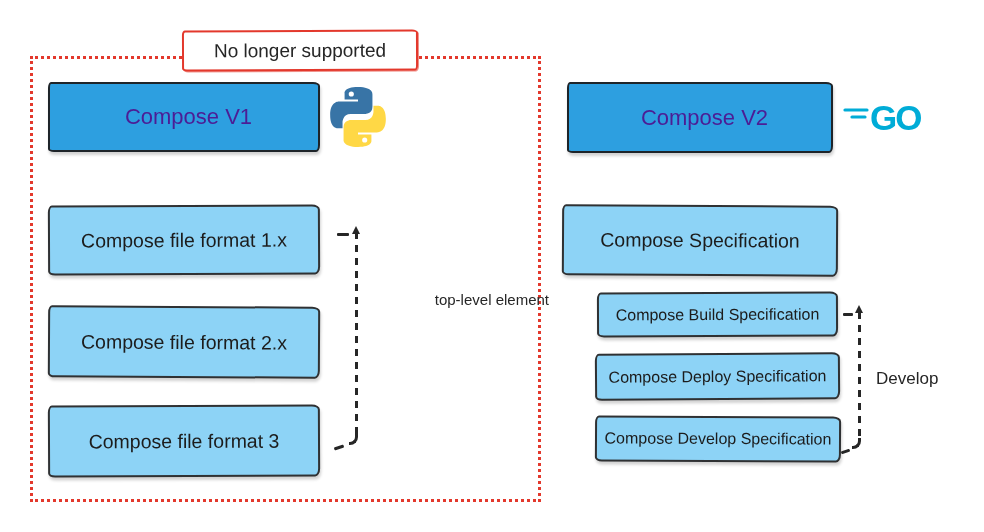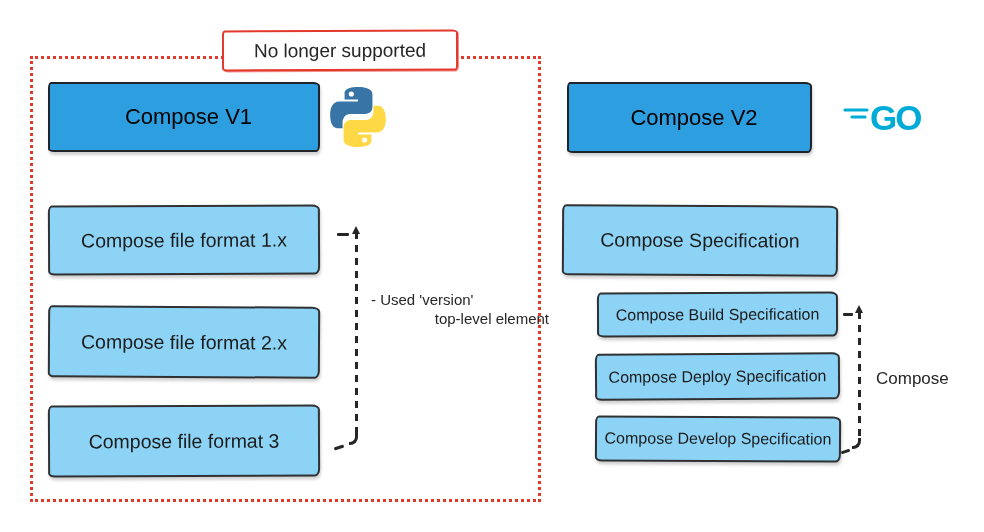--- a/index.html
+++ b/index.html
@@ -16,41 +16,41 @@
   .canvas{position:relative;width:984px;height:532px;background:#fff;overflow:hidden;}
 
   
   .dotted-region{position:absolute;left:30px;top:56px;width:511px;height:446px;
     border:3px dotted var(--red);z-index:1;}
 
   
   .banner{position:absolute;left:182px;top:30px;width:236px;height:41px;background:#fff;
     border:2px solid var(--red);box-shadow:1px 1px 0 0 rgba(227,56,44,.55);
     border-radius:3px 6px 3px 5px/5px 3px 6px 3px;
-    display:flex;align-items:center;justify-content:center;font-size:19px;z-index:3;transform:rotate(-.2deg);margin-left:40px;}
+    display:flex;align-items:center;justify-content:center;font-size:19px;z-index:3;transform:rotate(-.2deg);}
 
   
   .box{position:absolute;display:flex;align-items:center;justify-content:center;z-index:2;
     background:var(--light-blue);border:2px solid #2f3133;color:#1c1c1c;
     border-radius:4px 8px 5px 7px/7px 5px 8px 4px;
     box-shadow:1px 3px 3px rgba(0,0,0,.18);}
-  .hdr{background:var(--header-blue);color:#000000;font-size:22px;border:2.5px solid #1e2429;
+  .hdr{background:var(--header-blue);color:#4c1d95;font-size:22px;border:2.5px solid #1e2429;
     border-radius:3px 7px 4px 6px/6px 4px 7px 3px;padding-left:9px;}
   .big{font-size:19.5px;}
   .small{font-size:16px;}
   .r1{transform:rotate(-.25deg);} .r2{transform:rotate(.3deg);} .r3{transform:rotate(-.4deg);}
 
   
   .v1-header{left:48px;top:82px;width:272px;height:70px;}
   .fmt3{left:48px;top:205px;width:272px;height:70px;}
   .fmt2{left:48px;top:306px;width:272px;height:72px;}
   .fmt1{left:48px;top:405px;width:272px;height:72px;}
 
   
-  .v2-header{left:567px;top:82px;width:245px;height:71px;}
+  .v2-header{left:567px;top:82px;width:266px;height:71px;}
   .spec{left:562px;top:205px;width:276px;height:71px;}
   .build{left:597px;top:292px;width:241px;height:45px;}
   .deploy{left:595px;top:353px;width:245px;height:47px;}
   .develop{left:595px;top:416px;width:246px;height:46px;}
 
   
   .python-icon{position:absolute;left:325px;top:83px;width:66px;height:68px;z-index:2;}
   .go-icon{position:absolute;left:843px;top:96px;width:106px;height:42px;z-index:2;}
 
   
@@ -111,21 +111,20 @@
   </div>
 
   <div class="hdash v1-topdash"></div>
   <div class="arrow-up v1-arrow"></div>
   <div class="vdash v1-vdash"></div>
   <div class="hook v1-hook"></div>
   <div class="hdash v1-botdash"></div>
 
   <div class="notes">
     <div class="note">
-      <div>- Used 'version'</div>
       <div class="cont">top-level element</div>
     </div>
   </div>
 
   <div class="box hdr v2-header">
     <span>Compose V2</span>
   </div>
 
   <svg class="go-icon" viewBox="0 0 106 42">
     <g stroke="var(--go-teal)" stroke-width="3.2" stroke-linecap="round">
@@ -147,15 +146,15 @@
   <div class="box small develop r2">
     <span>Compose Develop Specification</span>
   </div>
 
   <div class="hdash v2-topdash"></div>
   <div class="arrow-up v2-arrow"></div>
   <div class="vdash v2-vdash"></div>
   <div class="hook v2-hook"></div>
   <div class="hdash v2-botdash"></div>
 
-  <div class="optional">Compose</div>
+  <div class="optional">Develop</div>
 
 </div>
 
 </body></html>

